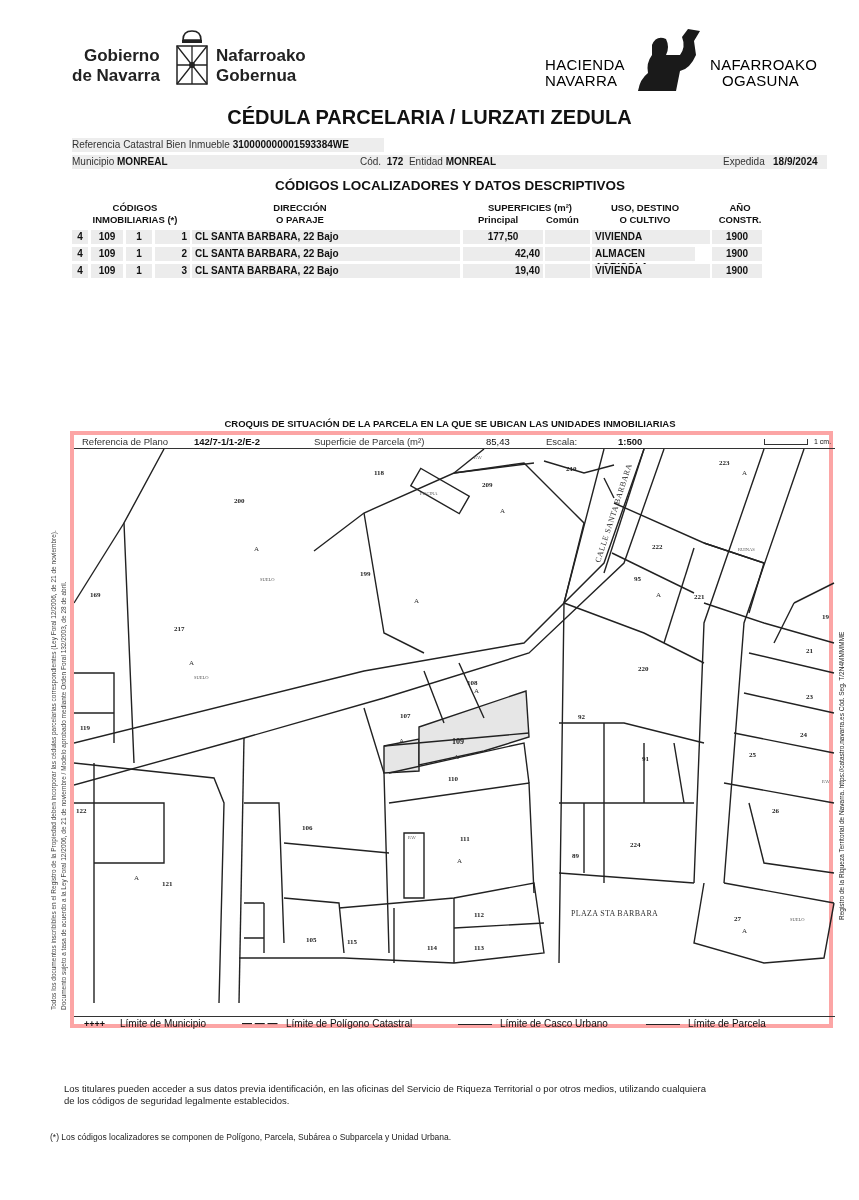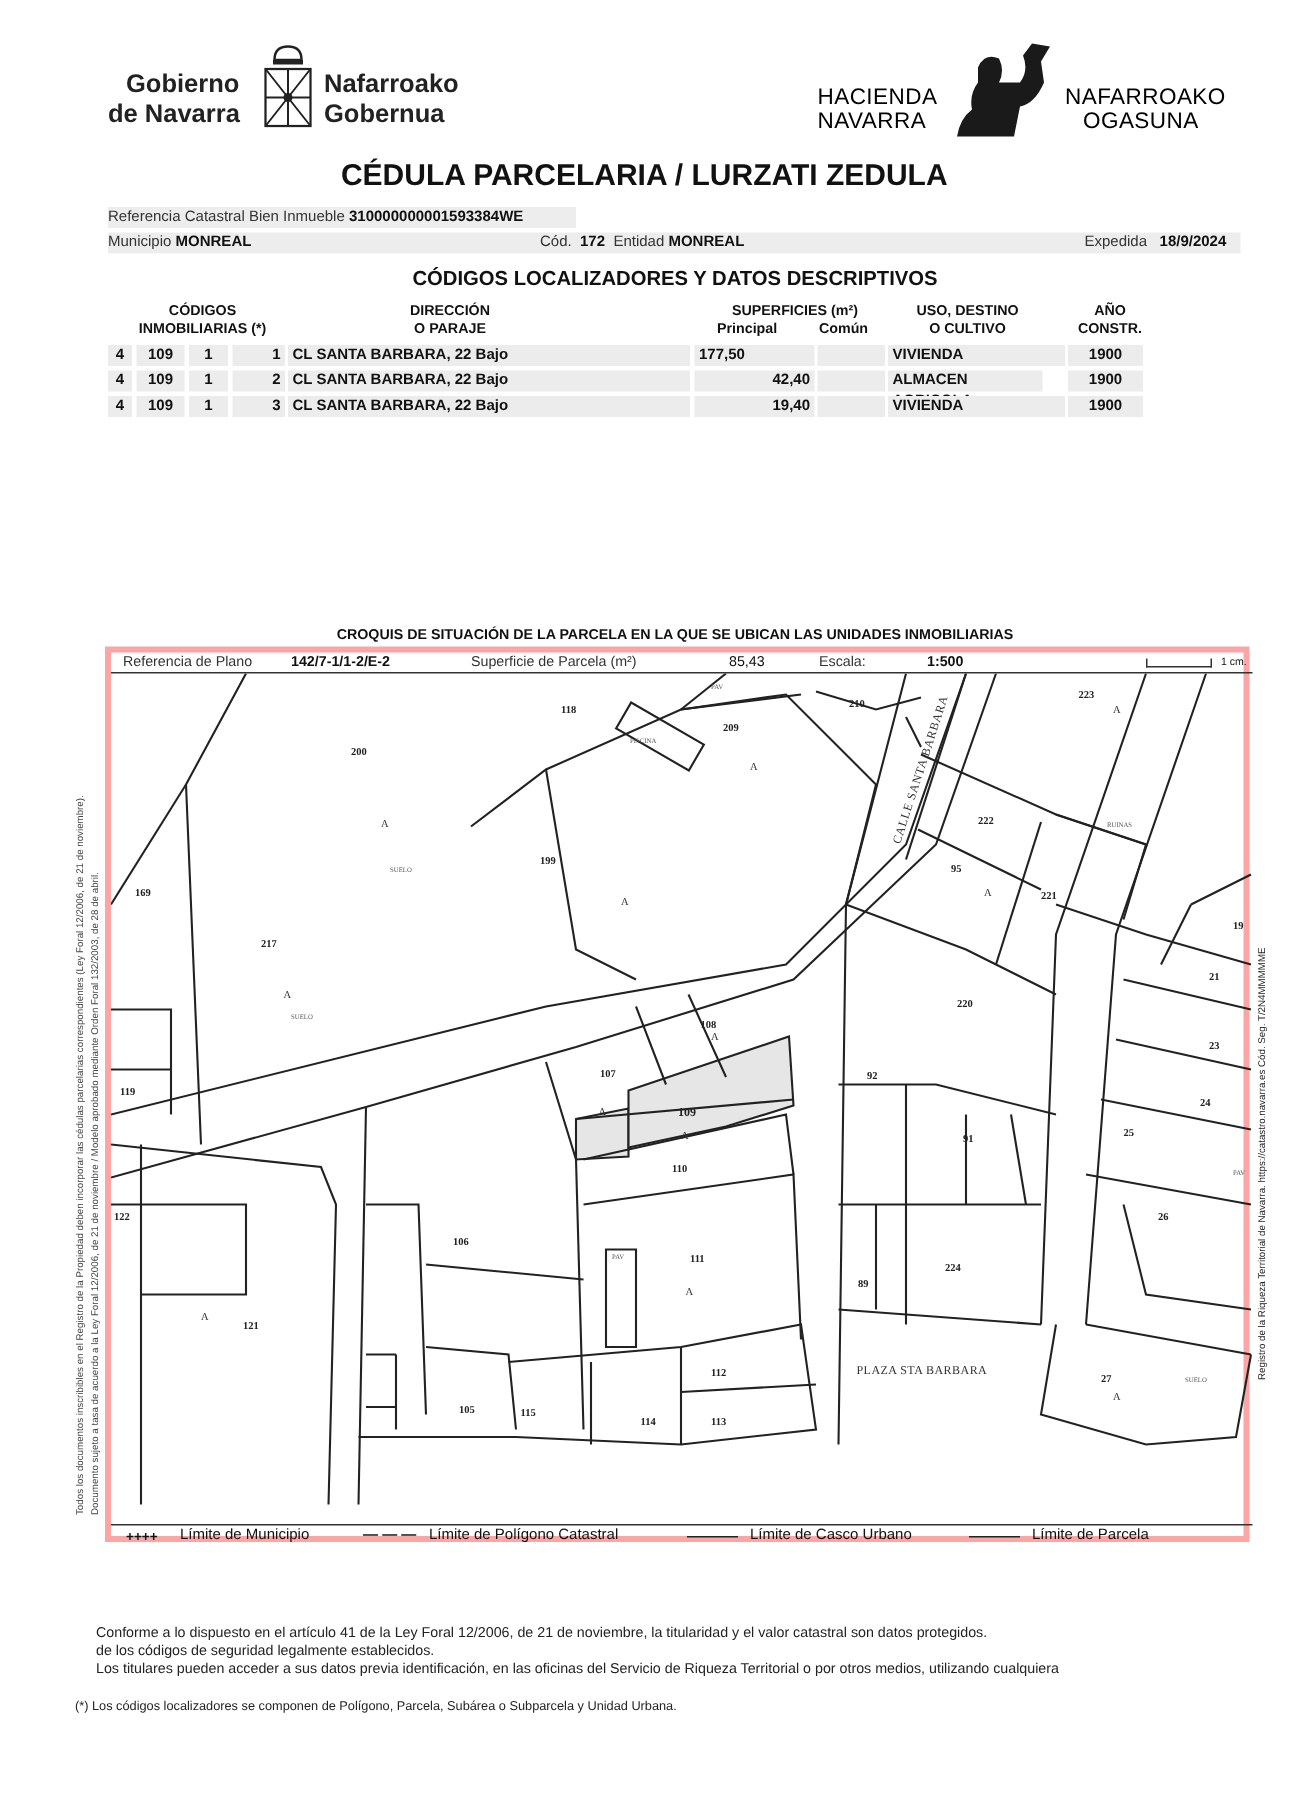--- a/index.html
+++ b/index.html
@@ -104,21 +104,21 @@
 </div>
 
 <div id="rows">
 
   <div>
     <div class="cell" style="left:72px;top:230px;width:16px;text-align:center;">4</div>
     <div class="cell" style="left:91px;top:230px;width:32px;text-align:center;">109</div>
     <div class="cell" style="left:126px;top:230px;width:26px;text-align:center;">1</div>
     <div class="cell" style="left:155px;top:230px;width:35px;text-align:right;">1</div>
     <div class="cell" style="left:192px;top:230px;width:268px;">CL SANTA BARBARA, 22 Bajo</div>
-    <div class="cell" style="left:463px;top:230px;width:80px;text-align:left;">177,50</div>
+    <div class="cell" style="left:463px;top:230px;width:80px;text-align:center;">177,50</div>
     <div class="cell" style="left:545px;top:230px;width:45px;"></div>
     <div class="cell" style="left:592px;top:230px;width:118px;">VIVIENDA</div>
     <div class="cell" style="left:712px;top:230px;width:50px;text-align:center;">1900</div>
   </div>
 
   <div>
     <div class="cell" style="left:72px;top:247px;width:16px;text-align:center;">4</div>
     <div class="cell" style="left:91px;top:247px;width:32px;text-align:center;">109</div>
     <div class="cell" style="left:126px;top:247px;width:26px;text-align:center;">1</div>
     <div class="cell" style="left:155px;top:247px;width:35px;text-align:right;">2</div>
@@ -302,17 +302,16 @@
     <span style="left:572px;top:7px;width:34px;height:0;border-top:1px solid #222;"></span>
     <span style="left:614px;">Límite de Parcela</span>
   </div>
 </div>
 
 <div class="vtext" style="left:50px;top:1010px;">Todos los documentos inscribibles en el Registro de la Propiedad deben incorporar las cédulas parcelarias correspondientes (Ley Foral 12/2006, de 21 de noviembre).</div>
 <div class="vtext" style="left:60px;top:1010px;">Documento sujeto a tasa de acuerdo a la Ley Foral 12/2006, de 21 de noviembre / Modelo aprobado mediante Orden Foral 132/2003, de 28 de abril.</div>
 <div class="vtext" style="left:838px;top:920px;color:#222;font-size:6.5px;">Registro de la Riqueza Territorial de Navarra. https://catastro.navarra.es    Cód. Seg. T/2N4MMMMME</div>
 
 <div class="foot">
-  <div>Conforme a lo dispuesto en el artículo 41 de la Ley Foral 12/2006, de 21 de noviembre, la titularidad y el valor catastral son datos protegidos.</div>
+  <div>Los titulares pueden acceder a sus datos previa identificación, en las oficinas del Servicio de Riqueza Territorial o por otros medios, utilizando cualquiera</div>
   <div>de los códigos de seguridad legalmente establecidos.</div>
-  <div>Los titulares pueden acceder a sus datos previa identificación, en las oficinas del Servicio de Riqueza Territorial o por otros medios, utilizando cualquiera</div>
 </div>
 <div class="foot2">(*) Los códigos localizadores se componen de Polígono, Parcela, Subárea o Subparcela y Unidad Urbana.</div>
 
 </body></html>

